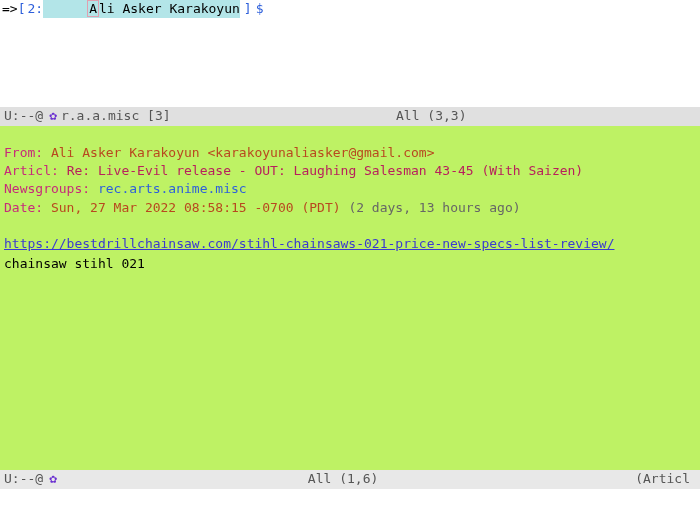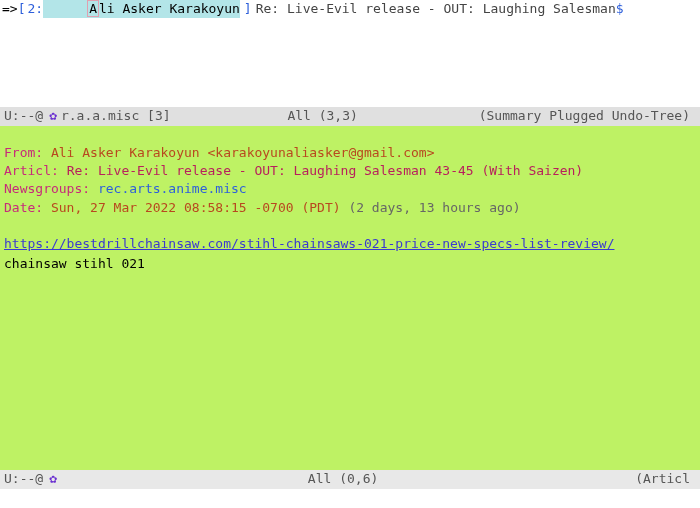--- a/index.html
+++ b/index.html
@@ -90,33 +90,31 @@
 </head>
 <body>
 
 <div class="summary-pane">
   <div class="summary-row">
     <span class="sel-marker">=&gt;</span>
     <span class="open-brkt">[</span>
     <span class="sum-num">  2:</span>
     <span class="sum-author sum-author-hl"><span class="sum-author-boxed">A</span><span>li Asker Karakoyun   </span></span>
     <span class="close-brkt">]</span>
-    <span class="sum-subj">Re: Live-Evil release - OUT: Laughing Salesman</span>
     <span class="overflow">$</span>
   </div>
 </div>
 
 <div class="mode-line active-ml">
   <span class="ml-status">U:--@</span>
   <span class="ml-icon">✿</span>
   <span class="ml-buf">r.a.a.misc [3]</span>
   <span class="ml-flex"></span>
   <span class="ml-pos">All (3,3)</span>
   <span class="ml-flex"></span>
-  <span class="ml-modes">(Summary Plugged Undo-Tree)</span>
 </div>
 
 <div class="article-pane">
   <div class="hdr-line">
     <span class="hdr-label">From:</span>
     <span class="hdr-from">Ali Asker Karakoyun &lt;karakoyunaliasker@gmail.com&gt;</span>
   </div>
   <div class="hdr-line">
     <span class="hdr-label">Articl:</span>
     <span class="hdr-subj">Re: Live-Evil release - OUT: Laughing Salesman 43-45 (With Saizen)</span>
@@ -132,18 +130,18 @@
   </div>
   <div class="body-gap"></div>
   <div class="body-url">https://bestdrillchainsaw.com/stihl-chainsaws-021-price-new-specs-list-review/</div>
   <div class="body-text">chainsaw stihl 021</div>
 </div>
 
 <div class="mode-line">
   <span class="ml-status">U:--@</span>
   <span class="ml-icon">✿</span>
   <span class="ml-flex"></span>
-  <span class="ml-pos">All (0,6)</span>
+  <span class="ml-pos">All (1,6)</span>
   <span class="ml-flex"></span>
   <span class="ml-modes">(Articl</span>
 </div>
 
 <div class="mini-buffer"></div>
 
 </body></html>

